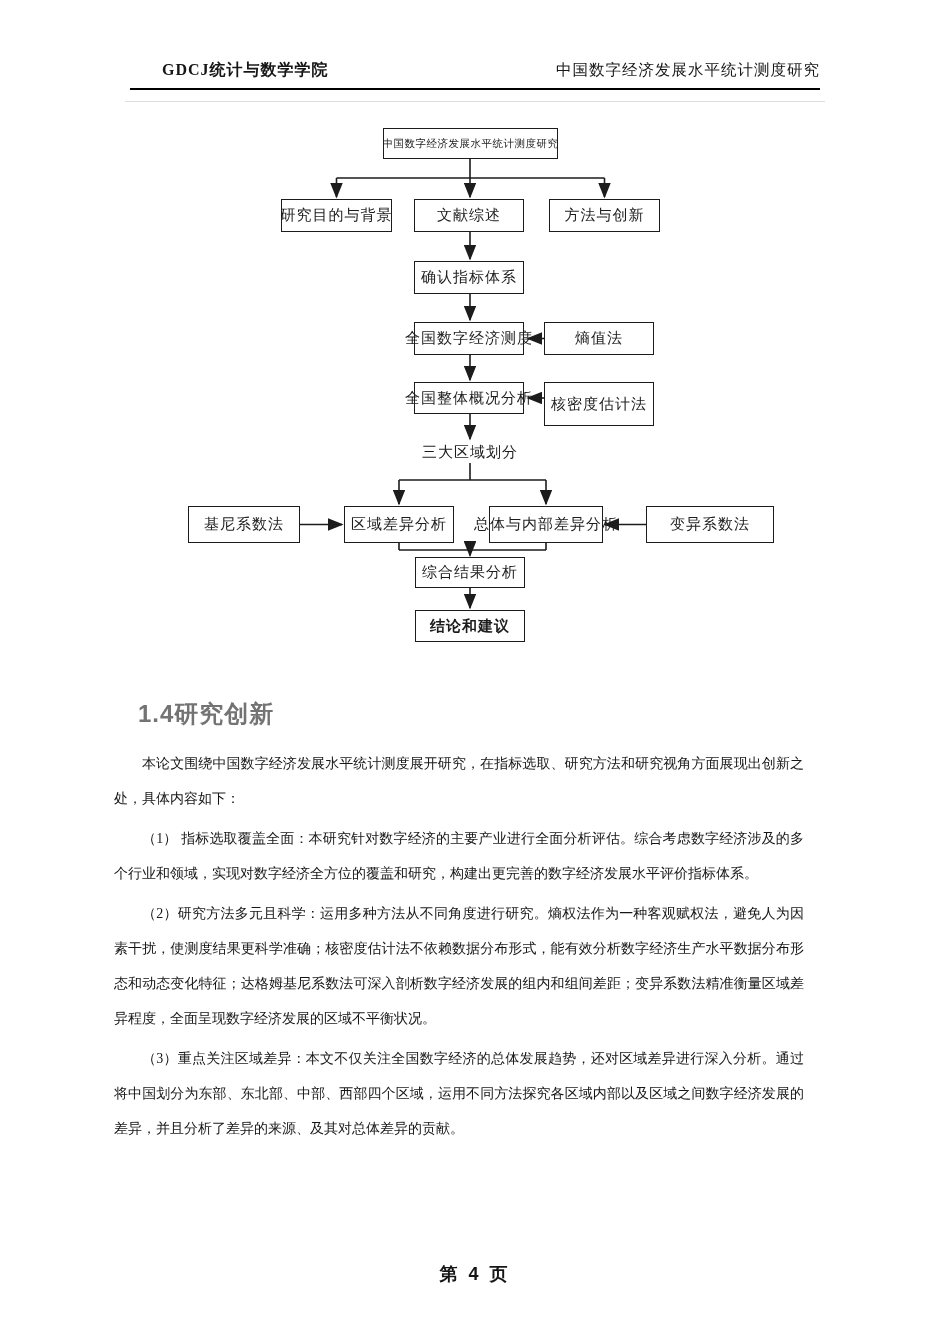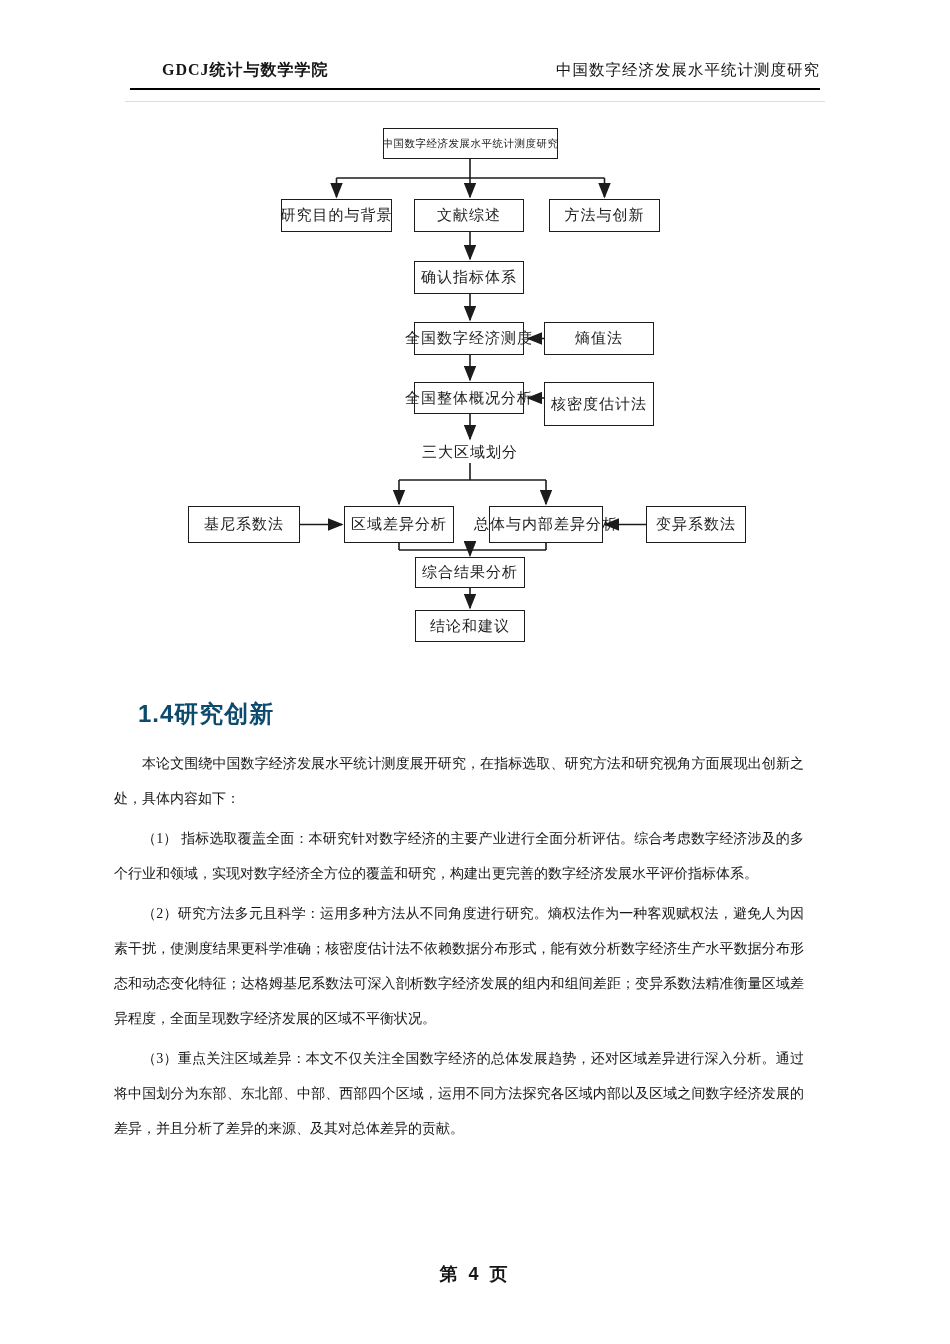--- a/index.html
+++ b/index.html
@@ -49,21 +49,21 @@
   .node.noborder{border:none;background:transparent;}
   .node.small-text{font-size:10.5px;letter-spacing:0.5px;}
   
   .caption{
     position:absolute;left:0;top:656px;width:950px;
     text-align:center;font-size:17.5px;letter-spacing:2px;
   }
   .heading{
     position:absolute;left:138px;top:698px;margin:0;
     font-family:"Liberation Sans", sans-serif;
-    font-weight:bold;font-size:24px;letter-spacing:1px;color:#0c4a6e;
+    font-weight:bold;font-size:24px;letter-spacing:1px;color:#737373;
   }
   .bodytext{
     position:absolute;left:114px;top:746px;width:690px;
     font-size:14px;line-height:35px;
     text-align:justify;
   }
   .bodytext p{
     margin:0 0 5px 0;
     text-indent:2em;
   }
@@ -119,23 +119,23 @@
   <div class="node" style="left:549px;top:199px;width:111px;height:33px;">方法与创新</div>
   <div class="node" style="left:414px;top:261px;width:110px;height:33px;">确认指标体系</div>
   <div class="node" style="left:414px;top:322px;width:110px;height:33px;">全国数字经济测度</div>
   <div class="node" style="left:544px;top:322px;width:110px;height:33px;">熵值法</div>
   <div class="node" style="left:414px;top:382px;width:110px;height:32px;">全国整体概况分析</div>
   <div class="node" style="left:544px;top:382px;width:110px;height:44px;">核密度估计法</div>
   <div class="node noborder" style="left:410px;top:443px;width:120px;height:18px;">三大区域划分</div>
   <div class="node" style="left:188px;top:506px;width:112px;height:37px;">基尼系数法</div>
   <div class="node" style="left:344px;top:506px;width:110px;height:37px;">区域差异分析</div>
   <div class="node" style="left:489px;top:506px;width:114px;height:37px;">总体与内部差异分析</div>
-  <div class="node" style="left:646px;top:506px;width:100px;height:37px;">变异系数法</div>
+  <div class="node" style="left:646px;top:506px;width:128px;height:37px;">变异系数法</div>
   <div class="node" style="left:415px;top:557px;width:110px;height:31px;">综合结果分析</div>
-  <div class="node" style="left:415px;top:610px;width:110px;height:32px;">结论和建议</div>
+  <div class="node" style="left:415px;top:610px;width:110px;height:32px;font-weight:bold;">结论和建议</div>
 
 
   <h2 class="heading">1.4研究创新</h2>
 
   <div class="bodytext">
     <p>本论文围绕中国数字经济发展水平统计测度展开研究，在指标选取、研究方法和研究视角方面展现出创新之处，具体内容如下：</p>
     <p>（1） 指标选取覆盖全面：本研究针对数字经济的主要产业进行全面分析评估。综合考虑数字经济涉及的多个行业和领域，实现对数字经济全方位的覆盖和研究，构建出更完善的数字经济发展水平评价指标体系。</p>
     <p>（2）研究方法多元且科学：运用多种方法从不同角度进行研究。熵权法作为一种客观赋权法，避免人为因素干扰，使测度结果更科学准确；核密度估计法不依赖数据分布形式，能有效分析数字经济生产水平数据分布形态和动态变化特征；达格姆基尼系数法可深入剖析数字经济发展的组内和组间差距；变异系数法精准衡量区域差异程度，全面呈现数字经济发展的区域不平衡状况。</p>
     <p>（3）重点关注区域差异：本文不仅关注全国数字经济的总体发展趋势，还对区域差异进行深入分析。通过将中国划分为东部、东北部、中部、西部四个区域，运用不同方法探究各区域内部以及区域之间数字经济发展的差异，并且分析了差异的来源、及其对总体差异的贡献。</p>
   </div>

